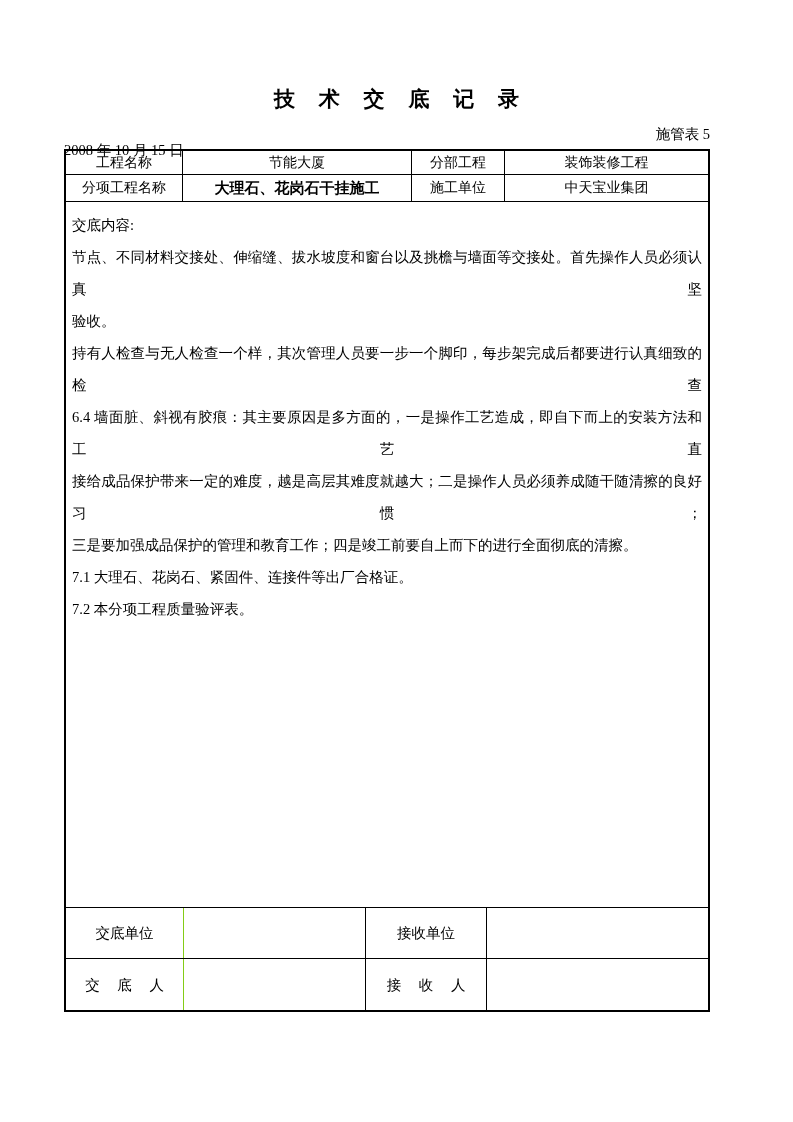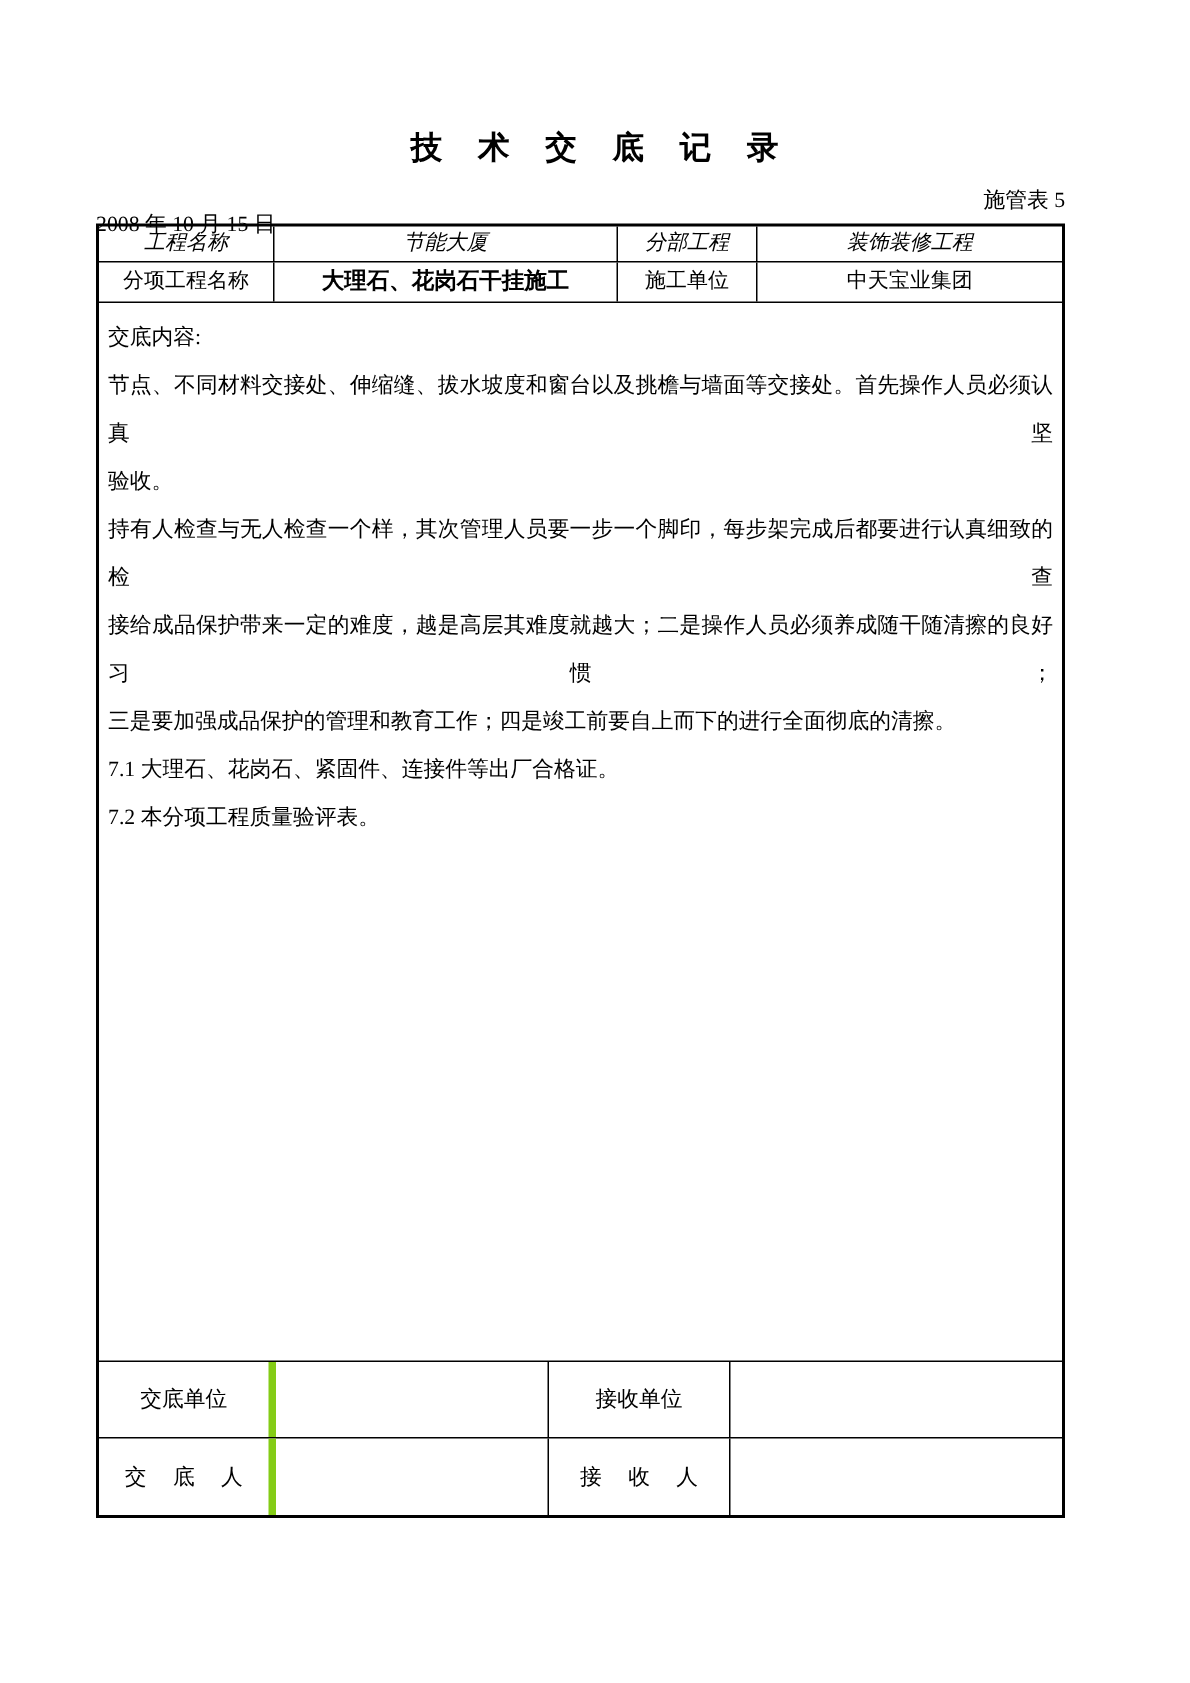--- a/index.html
+++ b/index.html
@@ -75,21 +75,21 @@
   }
 
   .hdr-row {
     position: absolute;
     left: 0;
     width: 100%;
     box-sizing: border-box;
     border-bottom: 1px solid #000;
     display: flex;
   }
-  .hdr-row.r1 { top: 0; height: 24px; font-style: italic; }
+  .hdr-row.r1 { top: 0; height: 24px; }
   .hdr-row.r2 { top: 24px; height: 27px; }
 
   .hdr-cell {
     box-sizing: border-box;
     display: flex;
     align-items: center;
     justify-content: center;
     font-size: 14px;
     line-height: 16px;
     white-space: nowrap;
@@ -144,21 +144,21 @@
   .sig-cell {
     box-sizing: border-box;
     display: flex;
     align-items: center;
     justify-content: center;
     font-size: 14.5px;
     line-height: 18px;
     white-space: nowrap;
     overflow: hidden;
   }
-  .sig-cell.l1 { width: 118px; border-right: 5px solid #84cc16; }
+  .sig-cell.l1 { width: 118px; border-right: 1px solid #84cc16; }
   .sig-cell.v1 { width: 182px; border-right: 1px solid #000; }
   .sig-cell.l2 { width: 121px; border-right: 1px solid #000; }
   .sig-cell.v2 { width: 221px; }
   .spaced { letter-spacing: 7px; text-indent: 7px; }
 </style>
 </head>
 <body>
 
 <div class="page">
 
@@ -186,20 +186,21 @@
     </div>
 
     <div class="content-area">
 
       <div class="c-line">交底内容:</div>
 
       <div class="c-line justify">节点、不同材料交接处、伸缩缝、拔水坡度和窗台以及挑檐与墙面等交接处。首先操作人员必须认真坚</div>
       <div class="c-line">验收。</div>
       <div class="c-line justify">持有人检查与无人检查一个样，其次管理人员要一步一个脚印，每步架完成后都要进行认真细致的检查</div>
 
+      <div class="c-line justify">6.4 墙面脏、斜视有胶痕：其主要原因是多方面的，一是操作工艺造成，即自下而上的安装方法和工艺直</div>
       <div class="c-line justify">接给成品保护带来一定的难度，越是高层其难度就越大；二是操作人员必须养成随干随清擦的良好习惯；</div>
       <div class="c-line">三是要加强成品保护的管理和教育工作；四是竣工前要自上而下的进行全面彻底的清擦。</div>
 
 
       <div class="c-line">7.1 大理石、花岗石、紧固件、连接件等出厂合格证。</div>
       <div class="c-line">7.2 本分项工程质量验评表。</div>
 
     </div>
 
     <div class="sig-row s1">

